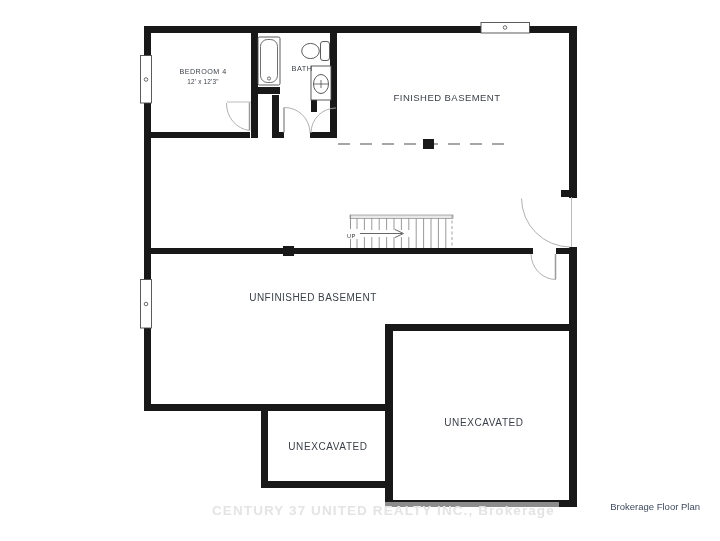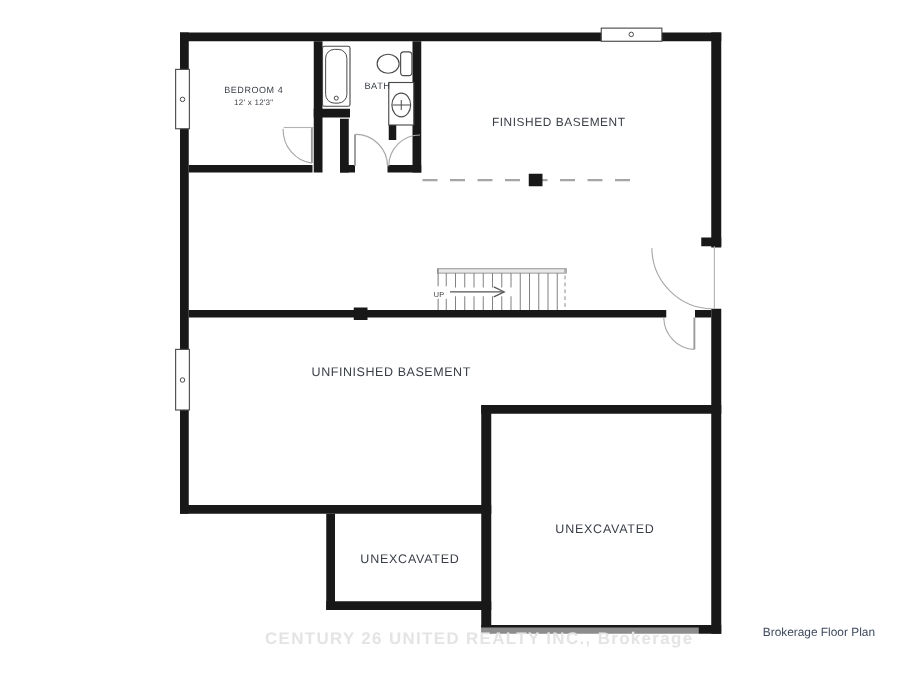--- a/index.html
+++ b/index.html
@@ -168,16 +168,16 @@
 
     <text class="room-label lbl-bedroom" x="203" y="74" text-anchor="middle">BEDROOM 4</text>
     <text class="room-label lbl-dims" x="203" y="84" text-anchor="middle">12' x 12'3"</text>
     <text class="room-label lbl-bath" x="302" y="71" text-anchor="middle">BATH</text>
     <text class="room-label lbl-finished" x="447" y="101" text-anchor="middle">FINISHED BASEMENT</text>
     <text class="room-label lbl-unfin" x="313" y="301" text-anchor="middle">UNFINISHED BASEMENT</text>
     <text class="room-label lbl-unex" x="328" y="450" text-anchor="middle">UNEXCAVATED</text>
     <text class="room-label lbl-unex" x="484" y="426" text-anchor="middle">UNEXCAVATED</text>
   </svg>
 
-  <div class="watermark">CENTURY 26 UNITED REALTY INC., Brokerage</div>
+  <div class="watermark">CENTURY 37 UNITED REALTY INC., Brokerage</div>
   <div class="plan-title">Brokerage Floor Plan</div>
 
 </div>
 
 </body></html>

